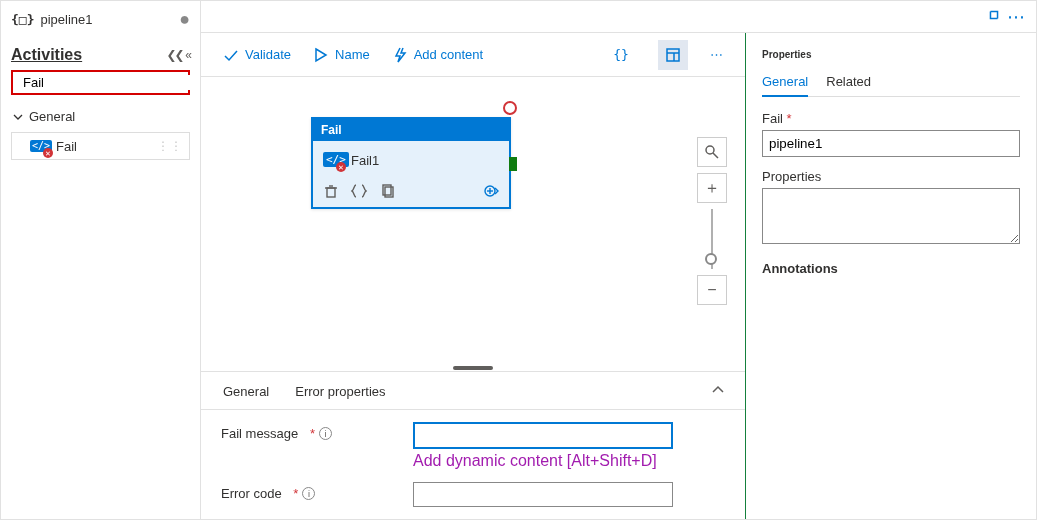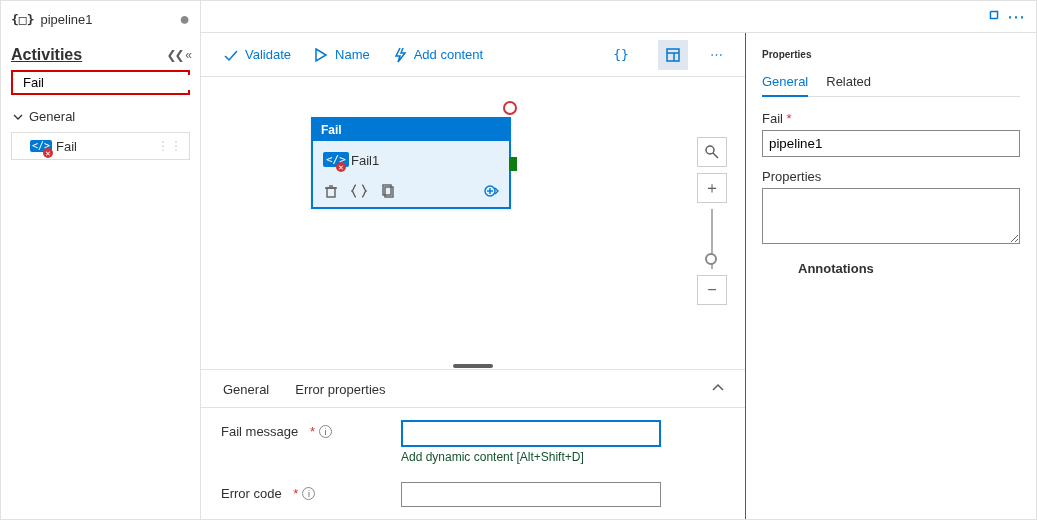--- a/index.html
+++ b/index.html
@@ -63,39 +63,39 @@
   .canvas-resize { height: 6px; display:flex; align-items:center; justify-content:center;}
   .canvas-resize .grip { width: 40px; height: 4px; background: #605e5c; border-radius: 2px;}
 
   
   .bottom-panel { border-top: 1px solid #e1e1e1; }
   .tabs-row { display: flex; align-items: center; padding: 8px 20px 6px; gap: 22px; border-bottom: 1px solid #e1e1e1; }
   .tabs-row .tab { cursor: pointer; color: #323130; position: relative; padding: 4px 2px; }
   .tabs-row .tab.hl { border: 2px solid #d40000; padding: 6px 10px; }
   .tabs-row .tab .sup { color: #d40000; font-size: 10px; position: relative; top: -6px; left: 1px; }
   .tabs-row .collapse { margin-left: auto; color: #605e5c; cursor: pointer; }
-  .form { padding: 12px 20px; display: grid; grid-template-columns: 180px 1fr; row-gap: 18px; align-items: start; }
+  .form { padding: 12px 20px; display: grid; grid-template-columns: 180px 1fr; row-gap: 18px; align-items: start; gap: 12px; }
   .form label { display:flex; align-items:center; gap:4px; padding-top:4px;}
   .req { color: #d13438; }
   .info-icon { width: 13px; height: 13px; border: 1px solid #888; border-radius: 50%; display:inline-flex; align-items:center; justify-content:center; font-size: 9px; color:#605e5c; }
   .form input { width: 260px; padding: 4px 6px; }
   .form .fm-input { border: 2px solid #0078d4; outline: none; }
-  .form .add-dyn { font-size: 12px; color: #14532d; cursor: pointer; margin-top: 3px;}
+  .form .add-dyn { font-size: 16px; color: #a21caf; cursor: pointer; margin-top: 3px;}
   .form .ec-input { border: 1px solid #888; }
 
   
   .props { width: 290px; padding: 16px 16px 0; }
   .props h3 { font-size: 10px; font-weight: 700; margin-bottom: 14px; }
   .props-tabs { display: flex; gap: 18px; border-bottom: 1px solid #ddd; margin-bottom: 14px; }
   .props-tabs .ptab { padding-bottom: 6px; cursor: pointer; color: #323130; }
   .props-tabs .ptab.active { color: #0078d4; border-bottom: 2px solid #0078d4; margin-bottom: -1px; }
   .props label { font-size: 13px; }
   .props input[type=text] { width: 100%; padding: 5px 6px; border: 1px solid #888; margin-top: 4px; margin-bottom: 12px; }
   .props textarea { width: 100%; height: 56px; border: 1px solid #888; margin-top: 4px; margin-bottom: 14px; resize: both; }
-  .props .section-title { font-weight: 600; margin-bottom: 8px; margin-left: 36px; }
+  .props .section-title { font-weight: 600; margin-bottom: 8px; }
   .props .new-ann { display: flex; align-items:center; gap:6px; color: #0078d4; cursor:pointer; }
   .props .new-ann svg { width:14px; height:14px; stroke:#0078d4; fill:none; stroke-width:1.8;}
 </style>
 </head>
 <body>
 
 <div class="app">
 
   <div class="sidebar">
     <div class="sidebar-top">

